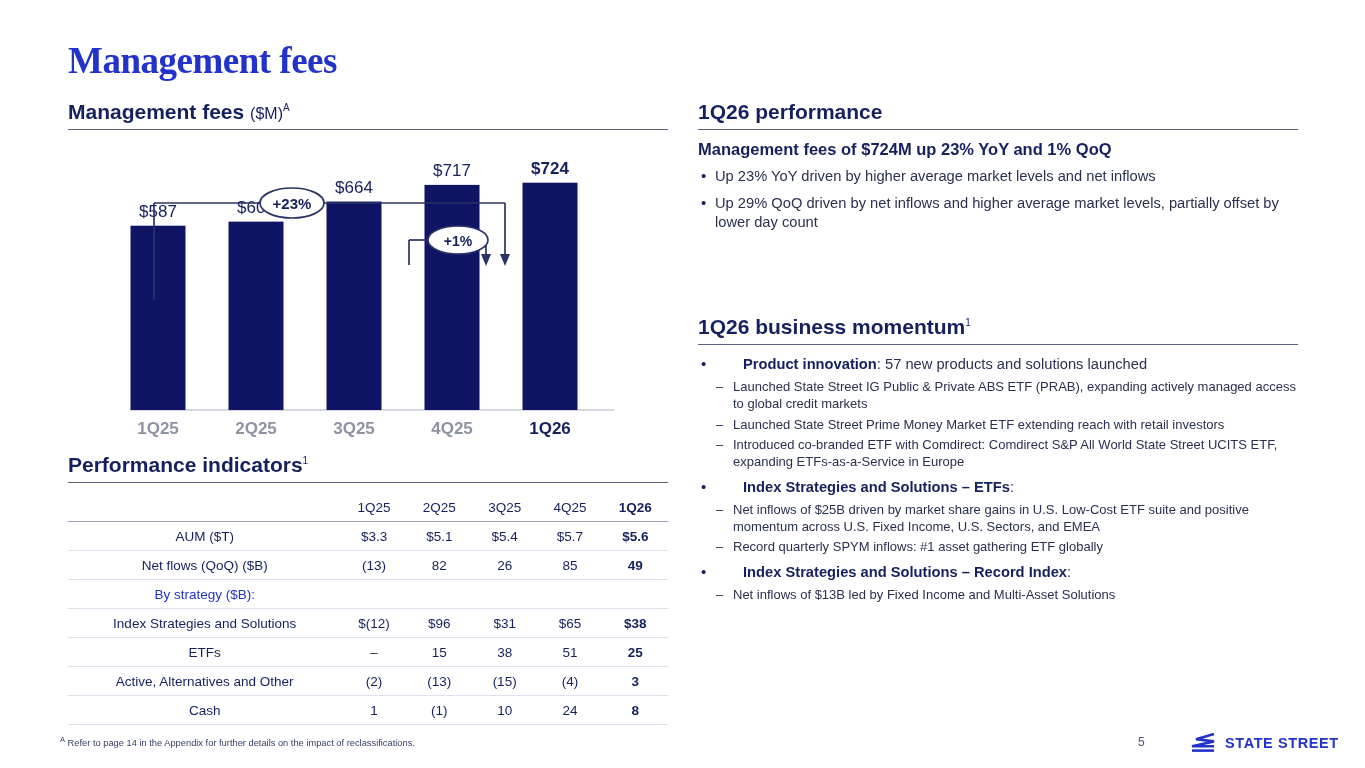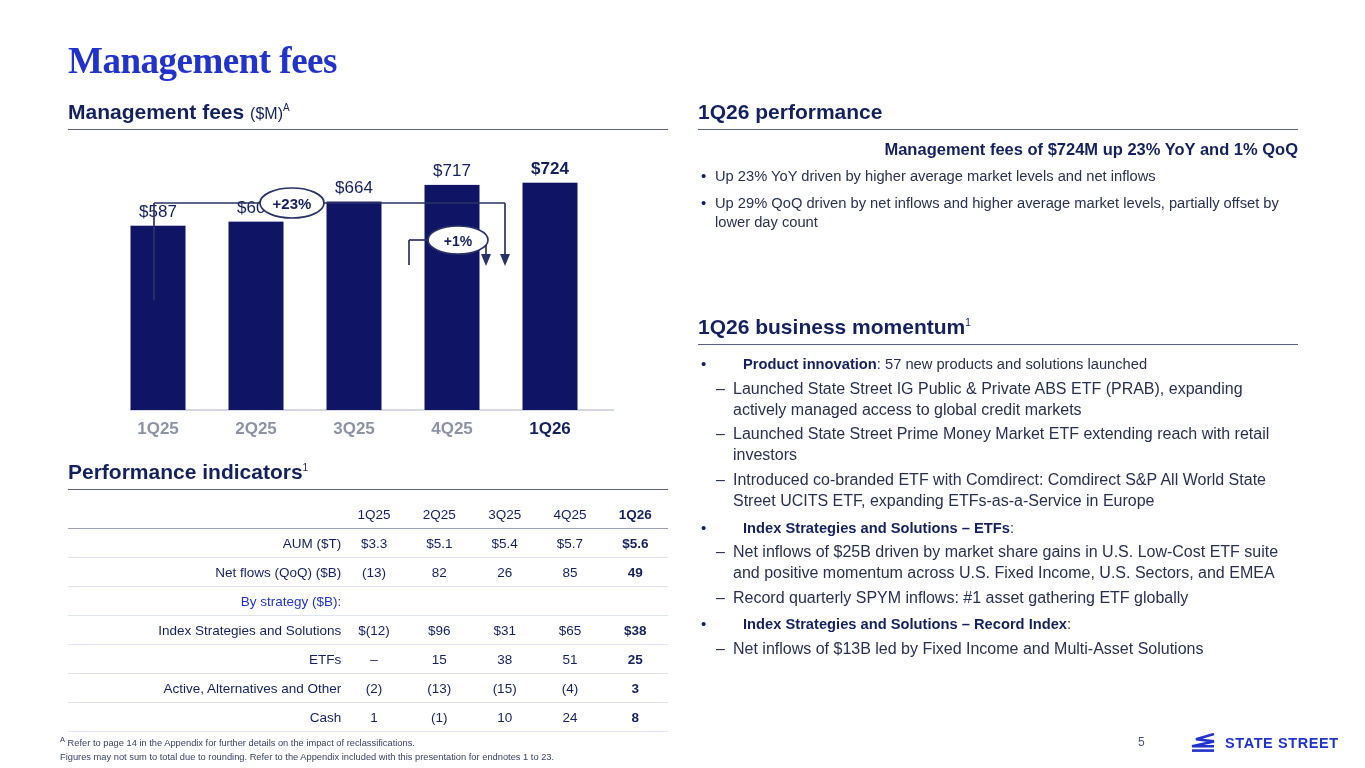--- a/index.html
+++ b/index.html
@@ -60,60 +60,59 @@
   
   .chart-wrap {
     position: relative;
     width: 600px;
     height: 300px;
   }
   .chart-svg { position: absolute; left: 0; top: 0; }
 
   
   .perf-head {
-    margin-top: 20px;
+    margin-top: 13px;
   }
   table.perf {
     width: 600px;
     border-collapse: collapse;
     font-size: 13.5px;
     color: #15205e;
   }
   table.perf th, table.perf td {
     padding: 7px 0 6px 0;
     border-bottom: 1px solid #dfe3ef;
     font-weight: normal;
     white-space: nowrap;
   }
   table.perf thead th {
     border-bottom: 1.5px solid #9aa0b8;
   }
   table.perf th.lbl, table.perf td.lbl {
-    text-align: right;
+    text-align: center;
     width: 272px;
   }
   table.perf th.num, table.perf td.num {
     text-align: center;
     width: 65px;
   }
   table.perf .cur { font-weight: bold; }
   .ind-1 { padding-left: 18px; margin-top: 21px; }
   .ind-2 { padding-left: 36px; }
   .strat-row td {
     color: #2233cc;
     font-weight: bold;
   }
 
   
   .lead {
     font-size: 16.5px;
     font-weight: bold;
     color: #15205e;
     margin: 4px 0 8px 0;
-    text-align: right;
   }
   ul.b1 { list-style: none; margin: 0; padding: 0; }
   ul.b1 > li {
     position: relative;
     padding-left: 17px;
     font-size: 14.7px;
     line-height: 1.32;
     margin-bottom: 7px;
     color: #2a3050;
   }
@@ -122,21 +121,21 @@
     position: absolute;
     left: 3px;
     top: -1px;
     color: #15205e;
     font-size: 15px;
   }
   ul.b2 { list-style: none; margin: 4px 0 0 0; padding: 0; }
   ul.b2 > li {
     position: relative;
     padding-left: 18px;
-    font-size: 16px;
+    font-size: 13px;
     line-height: 1.3;
     margin-bottom: 4px;
     color: #2a3050;
   }
   ul.b2 > li::before {
     content: "–";
     position: absolute;
     left: 1px;
     top: 0;
     color: #2a3050;
@@ -347,21 +346,20 @@
             <li>Record quarterly SPYM inflows: #1 asset gathering ETF globally</li>
           </ul></li>
         <li><span class="bold-lead">Index Strategies and Solutions – Record Index</span><span>:</span><ul class="b2">
             <li>Net inflows of $13B led by Fixed Income and Multi-Asset Solutions</li>
           </ul></li>
       </ul>
   </div>
 
   <div class="footnotes">
     <div><sup>A</sup><span> Refer to page 14 in the Appendix for further details on the impact of reclassifications.</span></div>
-    <div>Figures may not sum to total due to rounding. Refer to the Appendix included with this presentation for endnotes 1 to 23.</div>
   </div>
 
   <div class="page-num">5</div>
 
   <div class="brand">
     <svg width="26" height="20" viewBox="0 0 26 20">
       <path d="M24 1 L6 6.3 L24 8.4 L2 13.3 L24 13.3" fill="none" stroke="#2233cc" stroke-width="2.6" stroke-linejoin="miter"></path>
       <path d="M2 17.6 L24 17.6" stroke="#2233cc" stroke-width="2.6"></path>
     </svg>
     <span class="brand-name">STATE STREET</span>

